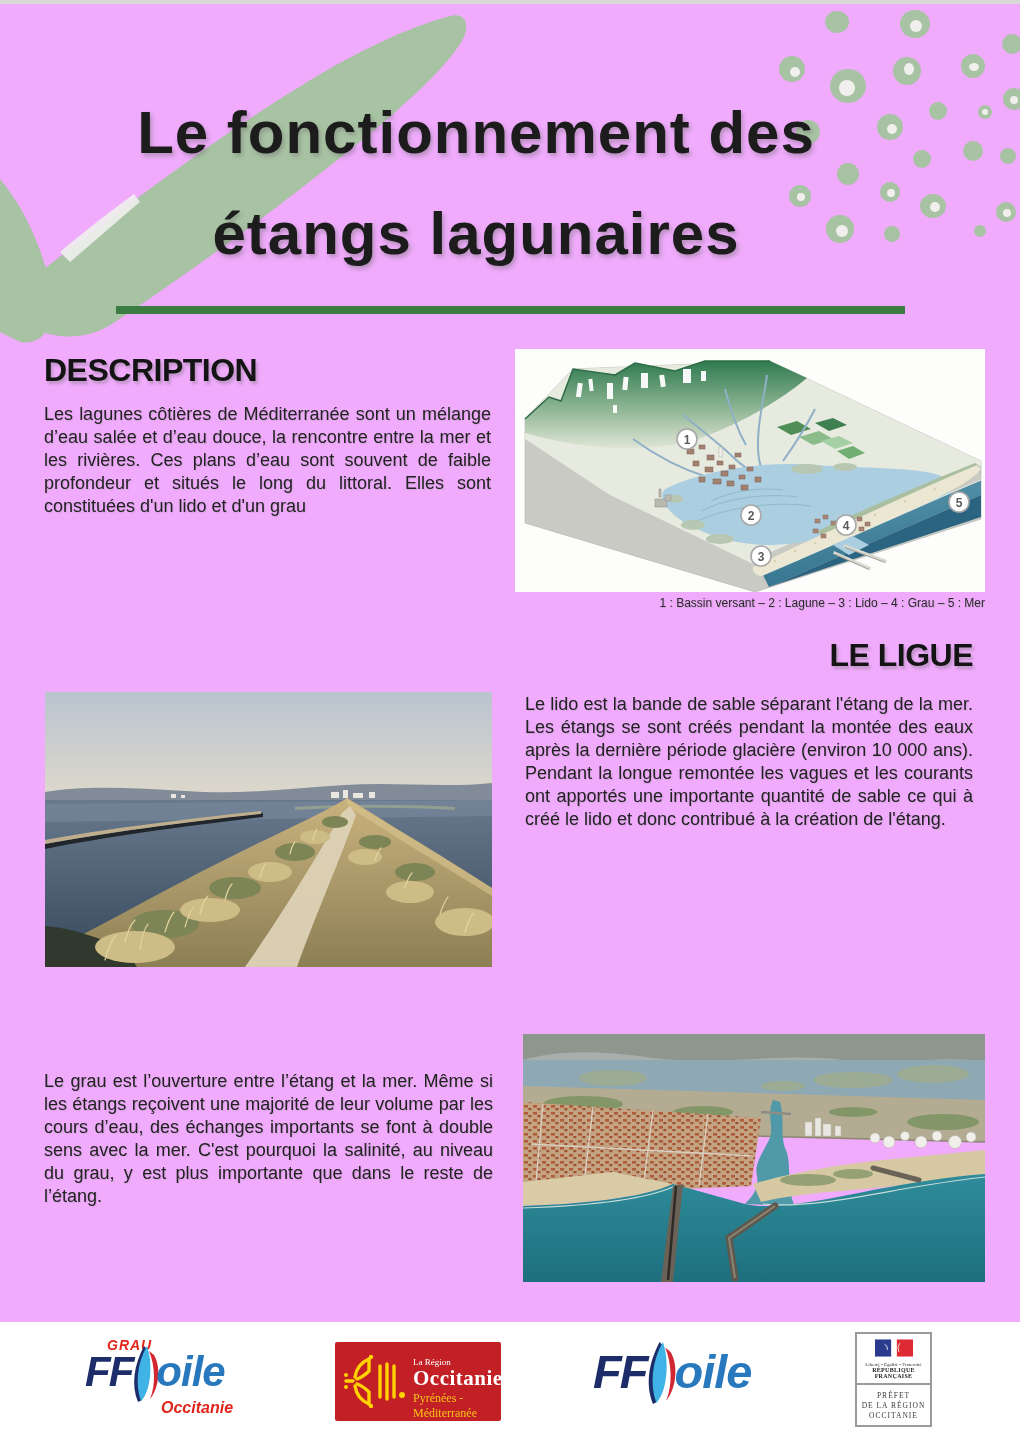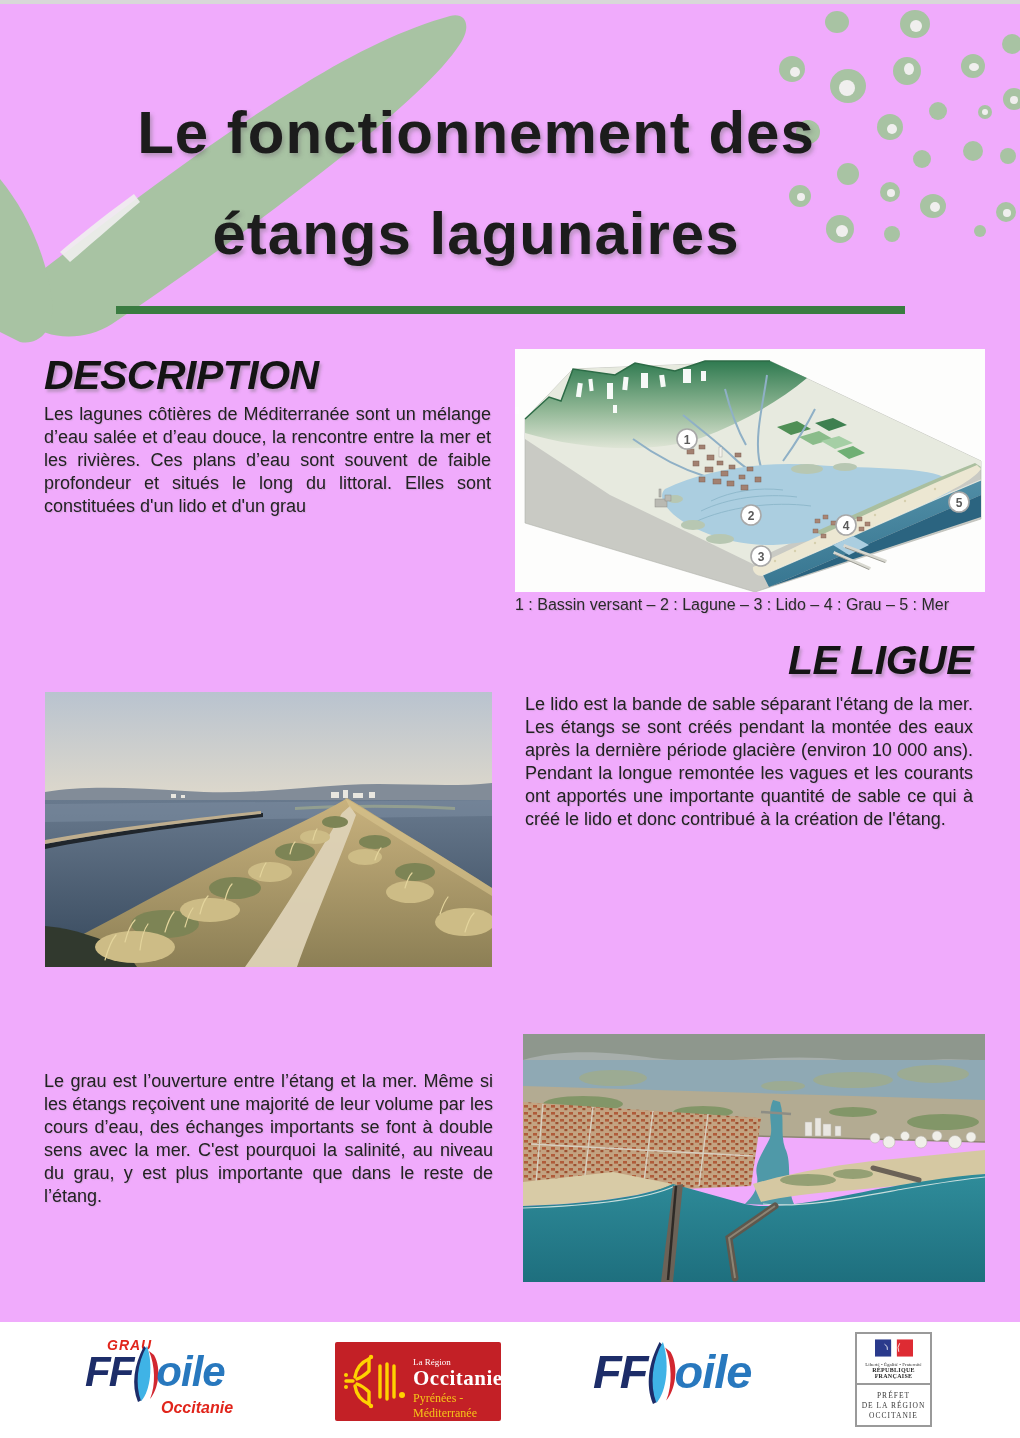--- a/index.html
+++ b/index.html
@@ -5,25 +5,25 @@
   html,body{margin:0;padding:0;background:#d8d8d8;}
   .page{position:relative;width:1020px;height:1438px;margin:4px auto;background:#f0abfc;
         overflow:hidden;font-family:"Liberation Sans",sans-serif;color:#202020;}
   .abs{position:absolute;}
   
   .title{left:56px;top:78px;width:840px;text-align:center;font-size:60px;font-weight:700;
          line-height:101px;letter-spacing:1px;color:#1c1c1c;
          text-shadow:2px 3px 4px rgba(110,110,110,0.45);}
   .divider{left:116px;top:302px;width:789px;height:8px;background:#3a7c41;}
   
-  .h-section{font-size:41px;font-weight:700;letter-spacing:-0.5px;color:#141414;
-             text-shadow:2px 3px 3px rgba(110,110,110,0.38);font-style:italic;}
+  .h-section{font-size:32px;font-weight:700;letter-spacing:-0.5px;color:#141414;
+             text-shadow:2px 3px 3px rgba(110,110,110,0.38);}
   .body-text{font-size:18px;line-height:23px;text-align:justify;color:#222;
              text-shadow:1px 1px 1px rgba(130,130,130,0.22);}
-  .caption{font-size:16px;color:#2a2a2a;text-align:left;
+  .caption{font-size:12px;color:#2a2a2a;text-align:right;
            text-shadow:1px 1px 1px rgba(130,130,130,0.25);}
   figure{margin:0;}
   .imgbox{overflow:hidden;}
   
   .footer{left:0;top:1318px;width:1020px;height:120px;background:#ffffff;}
   .ff-logo{font-style:italic;font-weight:700;}
   .ff-ligue{position:absolute;left:22px;top:0;color:#e1251b;font-size:14px;letter-spacing:1px;}
   .ff-row{position:absolute;display:flex;align-items:flex-start;}
   .ff-ff{color:#1d2d69;letter-spacing:-2px;}
   .ff-oile{color:#2878be;letter-spacing:-1px;margin-left:-6px;}

